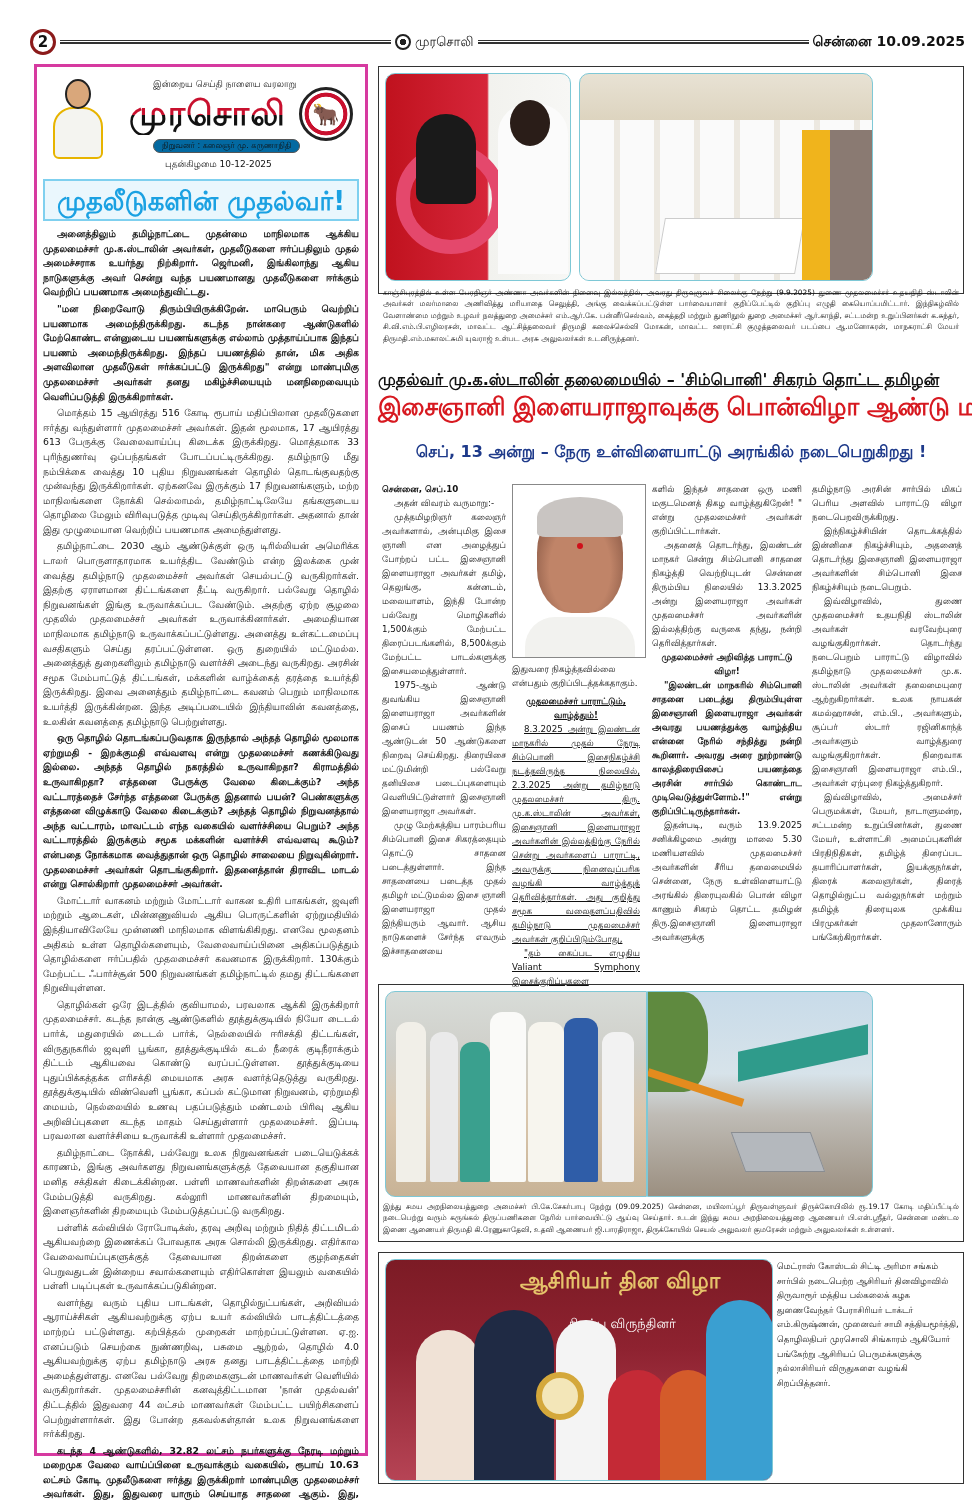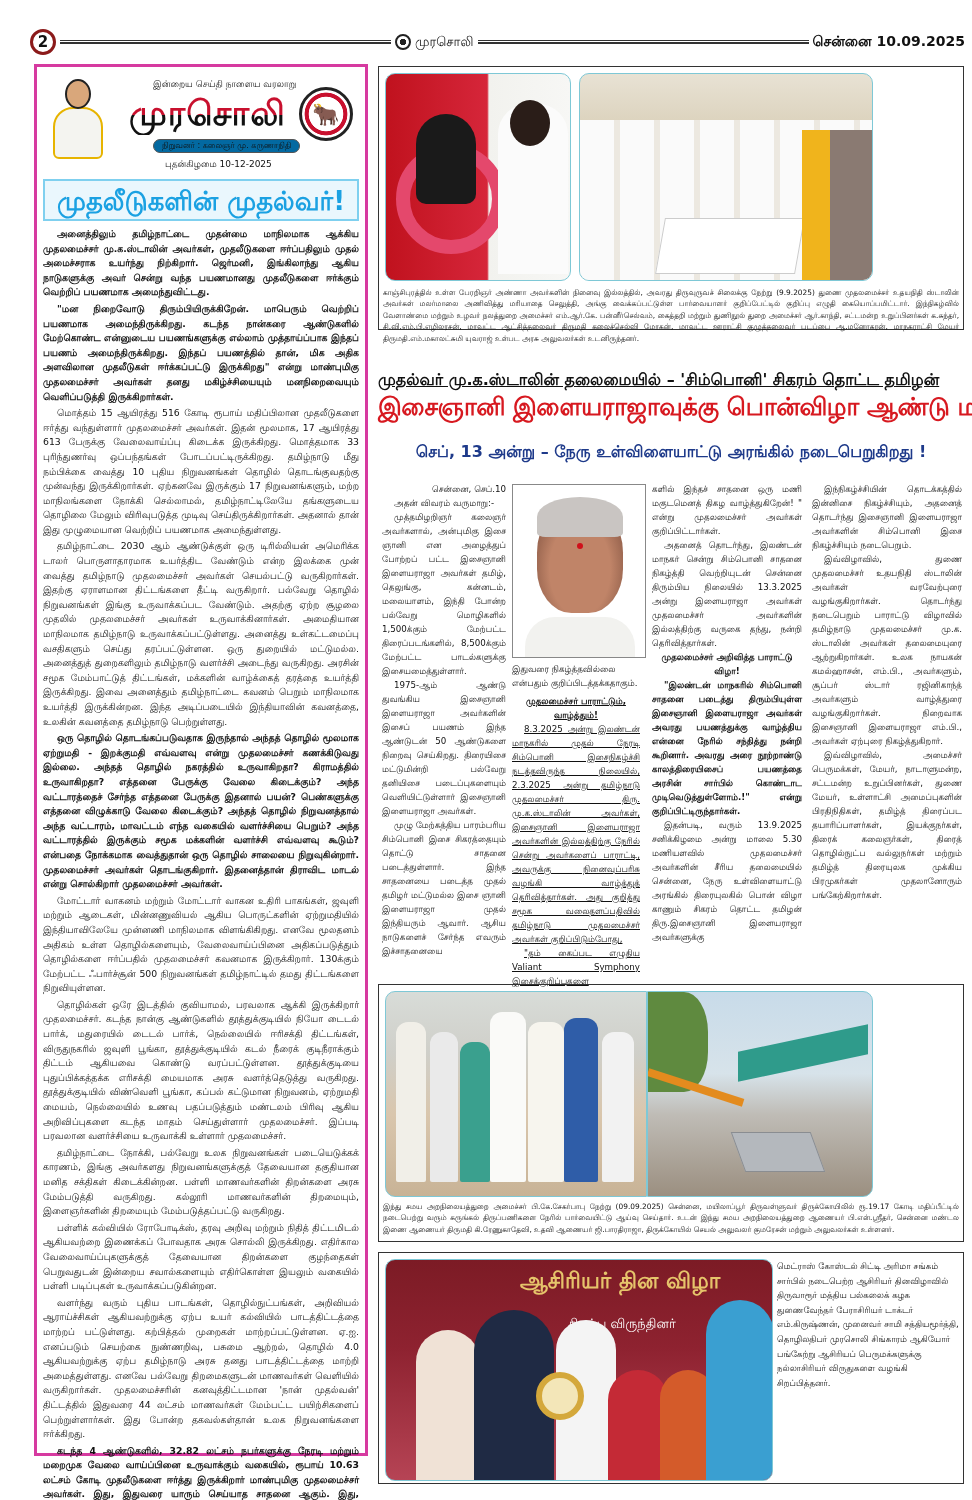--- a/index.html
+++ b/index.html
@@ -18,21 +18,21 @@
   .leader .body { position: absolute; left: 6px; top: 34px; width: 50px; height: 52px; border-radius: 20px 20px 6px 6px; background: #f4f4f0; border: 2px solid #e7b400; }
   .emblem { position: absolute; right: 6px; top: 16px; width: 54px; height: 54px; border-radius: 50%; border: 3px solid #222; background: radial-gradient(circle, #fff 50%, #c8102e 52%, #c8102e 62%, #fff 64%); display: flex; align-items: center; justify-content: center; font-size: 22px; }
   .tagline { position: absolute; left: 110px; top: 8px; font-size: 9px; }
   .logo { position: absolute; left: 86px; top: 20px; width: 156px; height: 44px; font-size: 34px; font-weight: 900; text-align: center; line-height: 44px; color: transparent; background: linear-gradient(#c8102e 55%, #111 55%); -webkit-background-clip: text; background-clip: text; letter-spacing: 1px; }
   .founder { position: absolute; left: 110px; top: 68px; font-size: 8px; border: 1px solid #555; border-radius: 8px; padding: 1px 8px; background: #0369a1; }
   .issue-date { position: absolute; left: 122px; top: 88px; font-size: 9px; }
   .edtitle { margin-top: 4px; border: 2px solid #7fd0ef; background: #eaf7fd; height: 42px; font-size: 26px; font-weight: 900; color: #1ba1e2; text-align: center; line-height: 40px; }
   .edbody { margin-top: 6px; font-size: 9.3px; line-height: 14.6px; text-align: justify; }
   .edbody p { text-indent: 14px; margin-bottom: 2px; }
 
-  .photobox1 { position: absolute; left: 378px; top: 66px; width: 586px; height: 264px; border: 1px solid #333; padding: 4px; }
+  .photobox1 { position: absolute; left: 378px; top: 66px; width: 586px; height: 228px; border: 1px solid #333; padding: 4px; }
   .ph { position: absolute; border: 1px solid #7ec8d6; border-radius: 10px; overflow: hidden; }
   .ph-statue { left: 6px; top: 6px; width: 186px; height: 208px; background: linear-gradient(90deg, #c0121e 0%, #d6263a 55%, #f2f2ee 56%, #f7f7f5 100%); }
   .ph-statue .bust { position: absolute; left: 30px; top: 40px; width: 60px; height: 90px; border-radius: 30px 30px 10px 10px; background: #1a1a1a; }
   .ph-statue .garland { position: absolute; left: 10px; top: 70px; width: 110px; height: 110px; border: 14px solid #e4486c; border-radius: 50%; }
   .ph-statue .man { position: absolute; left: 112px; top: 30px; width: 70px; height: 170px; background: #fbfbfb; border-radius: 30px 30px 0 0; }
   .ph-statue .manhead { position: absolute; left: 124px; top: 26px; width: 40px; height: 46px; border-radius: 50%; background: #2a1d18; }
   .ph-sign { left: 200px; top: 6px; width: 294px; height: 208px; background: linear-gradient(180deg, #e8e2d4 0%, #d9cfb8 30%, #f1efe9 31%, #ecebe6 100%); }
   .ph-sign .crowd { position: absolute; bottom: 0; left: 0; right: 0; height: 160px; background: repeating-linear-gradient(90deg, #fafafa 0 34px, #ece8e0 34px 40px); }
   .ph-sign .sari { position: absolute; right: 0; bottom: 0; width: 70px; height: 150px; background: linear-gradient(90deg, #f0b41c 40%, #8a7a72 40%); }
   .ph-sign .table { position: absolute; left: 80px; bottom: 6px; width: 140px; height: 56px; background: #fff; border: 1px solid #ccc; transform: skewX(-10deg); }
@@ -40,21 +40,21 @@
 
   .kicker { position: absolute; left: 378px; top: 370px; width: 586px; font-size: 16px; font-weight: bold; text-decoration: underline; }
   .headline { position: absolute; left: 378px; top: 392px; width: 586px; font-size: 24.5px; font-weight: 900; color: #d71920; text-align: center; letter-spacing: -0.5px; white-space: nowrap; }
   .subhead { position: absolute; left: 378px; top: 442px; width: 586px; font-size: 16px; font-weight: bold; color: #1e3a8a; text-align: center; }
 
   .artbody { position: absolute; top: 482px; font-size: 8.7px; line-height: 14px; text-align: justify; }
   .artbody p { text-indent: 12px; }
   .artbody .sh { text-indent: 0; text-align: center; font-weight: bold; }
   .artbody .bq { font-weight: bold; }
   .col1 { left: 382px; width: 124px; }
-  .col1 .dl { text-align: right; font-weight: normal; text-indent: 0; }
+  .col1 .dl { text-align: left; font-weight: bold; text-indent: 0; }
   .col1 .lead { font-weight: bold; }
   .col2-wrap { left: 512px; width: 128px; top: 760px; text-decoration: underline; }
   .col3 { left: 652px; width: 150px; }
   .col4 { left: 812px; width: 150px; }
   .portrait { position: absolute; left: 512px; top: 484px; width: 134px; height: 174px; border: 1px solid #888; background: #fff; }
   .portrait .face { position: absolute; left: 24px; top: 18px; width: 86px; height: 110px; border-radius: 45% 45% 40% 40%; background: radial-gradient(ellipse at 50% 60%, #c08468 50%, #9a6650 75%); }
   .portrait .hair { position: absolute; left: 24px; top: 12px; width: 86px; height: 40px; border-radius: 50% 50% 10% 10%; background: #c9c5c2; }
   .portrait .shirt { position: absolute; left: 12px; bottom: 0; width: 110px; height: 40px; border-radius: 30px 30px 0 0; background: #f2f2ef; }
   .portrait .tilak { position: absolute; left: 64px; top: 58px; width: 6px; height: 6px; border-radius: 50%; background: #d0101a; }
   .pcap { position: absolute; left: 512px; top: 662px; width: 134px; font-size: 8.7px; line-height: 14px; }
@@ -163,20 +163,21 @@
 
 <div class="artbody col3">
   <p style="text-indent:0">களில் இந்தச் சாதனை ஒரு மணி மகுடமெனத் திகழ வாழ்த்துகிறேன்! " என்று முதலமைச்சர் அவர்கள் குறிப்பிட்டார்கள்.</p>
   <p>அதனைத் தொடர்ந்து, இலண்டன் மாநகர் சென்று சிம்பொனி சாதனை நிகழ்த்தி வெற்றியுடன் சென்னை திரும்பிய நிலையில் 13.3.2025 அன்று இளையராஜா அவர்கள் முதலமைச்சர் அவர்களின் இல்லத்திற்கு வருகை தந்து, நன்றி தெரிவித்தார்கள்.</p>
   <p class="sh">முதலமைச்சர் அறிவித்த பாராட்டு விழா!</p>
   <p class="bq">"இலண்டன் மாநகரில் சிம்பொனி சாதனை படைத்து திரும்பியுள்ள இசைஞானி இளையராஜா அவர்கள் அவரது பயணத்துக்கு வாழ்த்திய என்னை நேரில் சந்தித்து நன்றி கூறினார். அவரது அரை நூற்றாண்டு காலத்திரையிசைப் பயணத்தை அரசின் சார்பில் கொண்டாட முடிவெடுத்துள்ளோம்.!" என்று குறிப்பிட்டிருந்தார்கள்.</p>
   <p>இதன்படி, வரும் 13.9.2025 சனிக்கிழமை அன்று மாலை 5.30 மணியளவில் முதலமைச்சர் அவர்களின் சீரிய தலைமையில் சென்னை, நேரு உள்விளையாட்டு அரங்கில் திரையுலகில் பொன் விழா காணும் சிகரம் தொட்ட தமிழன் திரு.இசைஞானி இளையராஜா அவர்களுக்கு</p>
 </div>
 
 <div class="artbody col4">
+  <p style="text-indent:0">தமிழ்நாடு அரசின் சார்பில் மிகப் பெரிய அளவில் பாராட்டு விழா நடைபெறவிருக்கிறது.</p>
   <p>இந்நிகழ்ச்சியின் தொடக்கத்தில் இன்னிசை நிகழ்ச்சியும், அதனைத் தொடர்ந்து இசைஞானி இளையராஜா அவர்களின் சிம்பொனி இசை நிகழ்ச்சியும் நடைபெறும்.</p>
   <p>இவ்விழாவில், துணை முதலமைச்சர் உதயநிதி ஸ்டாலின் அவர்கள் வரவேற்புரை வழங்குகிறார்கள். தொடர்ந்து நடைபெறும் பாராட்டு விழாவில் தமிழ்நாடு முதலமைச்சர் மு.க. ஸ்டாலின் அவர்கள் தலைமையுரை ஆற்றுகிறார்கள். உலக நாயகன் கமல்ஹாசன், எம்.பி., அவர்களும், சூப்பர் ஸ்டார் ரஜினிகாந்த் அவர்களும் வாழ்த்துரை வழங்குகிறார்கள். நிறைவாக இசைஞானி இளையராஜா எம்.பி., அவர்கள் ஏற்புரை நிகழ்த்துகிறார்.</p>
   <p>இவ்விழாவில், அமைச்சர் பெருமக்கள், மேயர், நாடாளுமன்ற, சட்டமன்ற உறுப்பினர்கள், துணை மேயர், உள்ளாட்சி அமைப்புகளின் பிரதிநிதிகள், தமிழ்த் திரைப்பட தயாரிப்பாளர்கள், இயக்குநர்கள், திரைக் கலைஞர்கள், திரைத் தொழில்நுட்ப வல்லுநர்கள் மற்றும் தமிழ்த் திரையுலக முக்கிய பிரமுகர்கள் முதலானோரும் பங்கேற்கிறார்கள்.</p>
 </div>
 
 <div class="photobox2">
   <div class="ph ph-visit">
     <div class="p" style="left:10px;width:30px;height:160px;background:#f1efe8;"></div>
     <div class="p" style="left:44px;width:28px;height:150px;background:#eaeaea;"></div>
     <div class="p" style="left:74px;width:30px;height:140px;background:#3aa08e;"></div>

